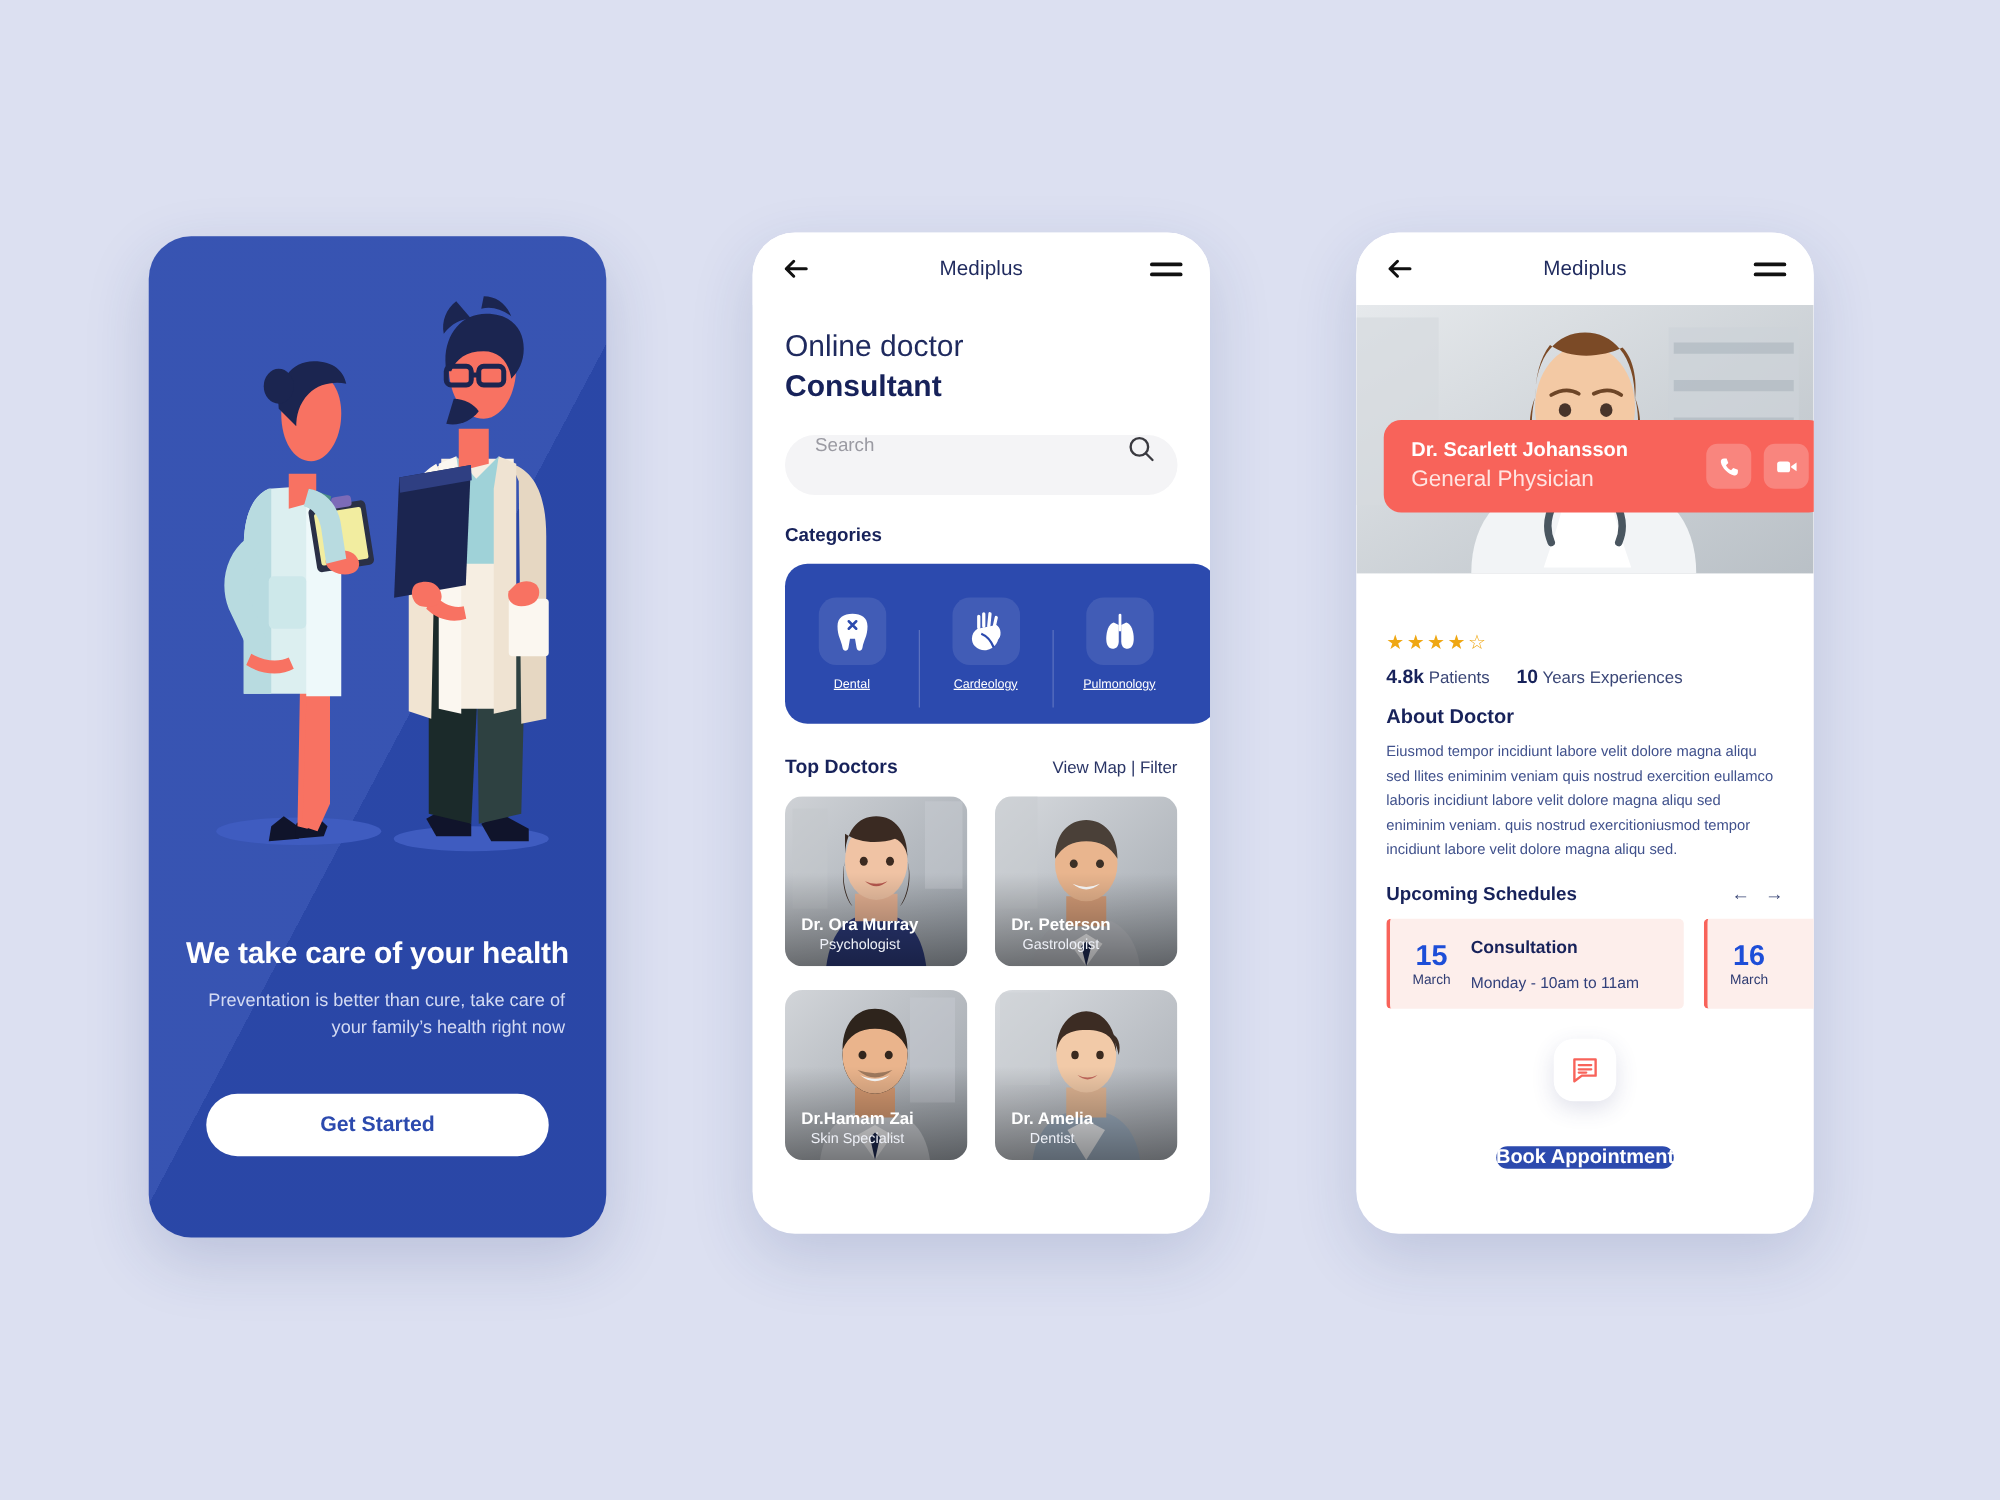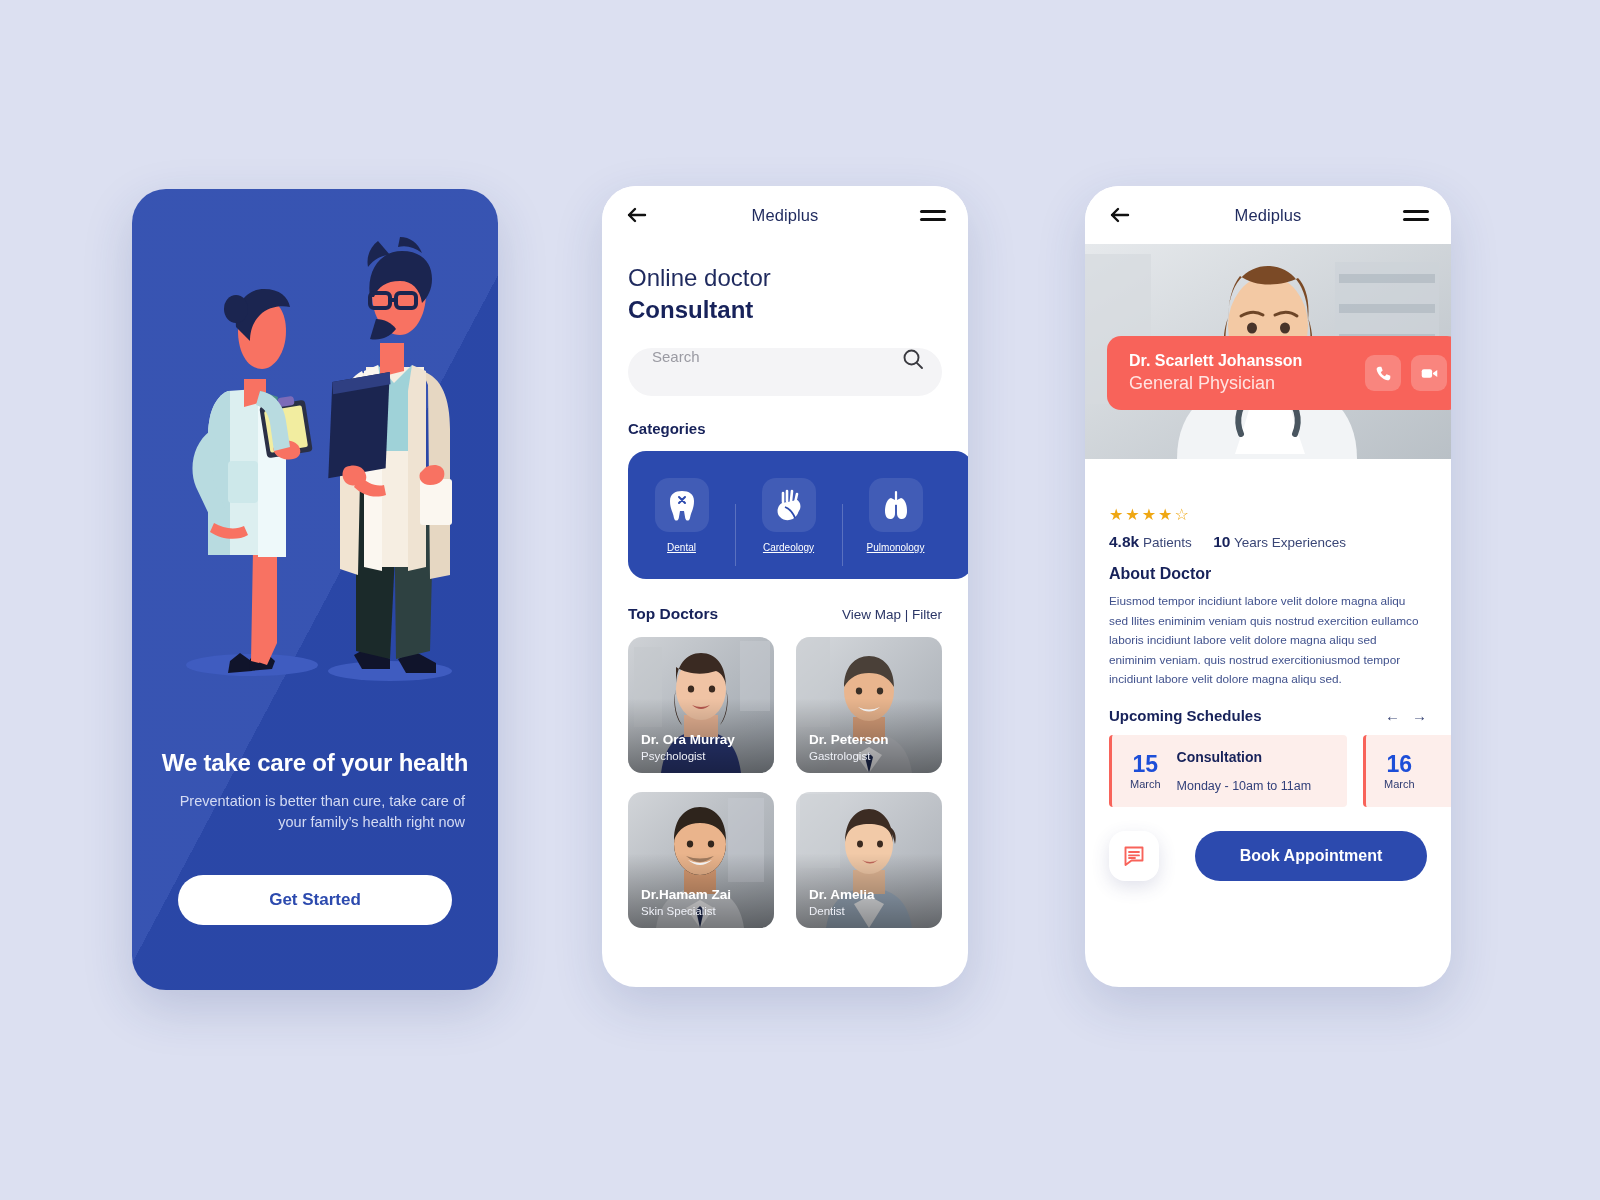--- a/index.html
+++ b/index.html
@@ -15,21 +15,21 @@
   
   .phone {
     position: absolute;
     border-radius: 34px;
     overflow: hidden;
     background: #ffffff;
   }
 
   
   #phone-onboarding {
-    left: 132px; top: 189px; width: 366px; height: 801px;
+    left: 119px; top: 189px; width: 366px; height: 801px;
     background: #2c4aae;
     box-shadow: 0 18px 50px rgba(40,55,120,.18);
   }
   .ob-sheen {
     position: absolute; inset: 0;
     background: linear-gradient(118deg, rgba(255,255,255,.055) 0 52%, rgba(0,0,0,.045) 52% 100%);
     pointer-events: none;
   }
   .ob-illus { position: absolute; left: 0; top: 42px; width: 366px; height: 470px; }
   .ob-copy  { position: absolute; left: 0; top: 560px; width: 366px; text-align: center; }
@@ -119,21 +119,21 @@
   }
   .row-head .rh-left { font-size: 15.5px; font-weight: bold; color: #17225a; }
   .row-head .rh-right { font-size: 13.5px; color: #2a3566; cursor: pointer; }
 
   .doc-grid {
     margin-top: 14px; display: grid; grid-template-columns: 146px 146px;
     gap: 19px 22px;
   }
   .doc-card {
     position: relative; width: 146px; height: 136px; border-radius: 14px;
-    overflow: hidden; cursor: pointer;
+    overflow: hidden; cursor: pointer; text-align: center;
   }
   .doc-card .shade {
     position: absolute; inset: 0;
     background: linear-gradient(180deg, rgba(0,0,0,0) 45%, rgba(0,0,0,.42) 100%);
   }
   .doc-card .dc-text { position: absolute; left: 13px; bottom: 11px; }
   .doc-card .dc-name { color: #fff; font-size: 13.5px; font-weight: bold; }
   .doc-card .dc-role { color: #eef0f7; font-size: 11.5px; margin-top: 3px; }
 
   
@@ -179,21 +179,21 @@
   }
   .sch-card.w1 { width: 238px; }
   .sch-card.w2 { width: 110px; }
   .sch-day { text-align: center; margin-right: 16px; }
   .sch-num { font-size: 23px; font-weight: bold; color: #1d4ed8; line-height: 24px; }
   .sch-mon { font-size: 11px; color: #2f3c72; margin-top: 2px; }
   .sch-ev-t { font-size: 14px; font-weight: bold; color: #17225a; }
   .sch-ev-s { font-size: 12.5px; color: #32407a; margin-top: 14px; }
 
   .actions {
-    margin-top: 24px; display: flex; align-items: center; gap: 36px;
+    margin-top: 24px; display: flex; align-items: center; gap: 36px; flex-direction: column;
   }
   .chat-fab {
     width: 50px; height: 50px; border-radius: 16px; background: #fff;
     box-shadow: 0 6px 18px rgba(60,70,130,.16);
     display: flex; align-items: center; justify-content: center; cursor: pointer;
   }
   .book-btn {
     flex: 1; height: 50px; border-radius: 25px; background: #2c4aae;
     border: none; cursor: pointer; color: #fff; font-size: 16px; font-weight: bold;
     font-family: "Liberation Sans", sans-serif;

